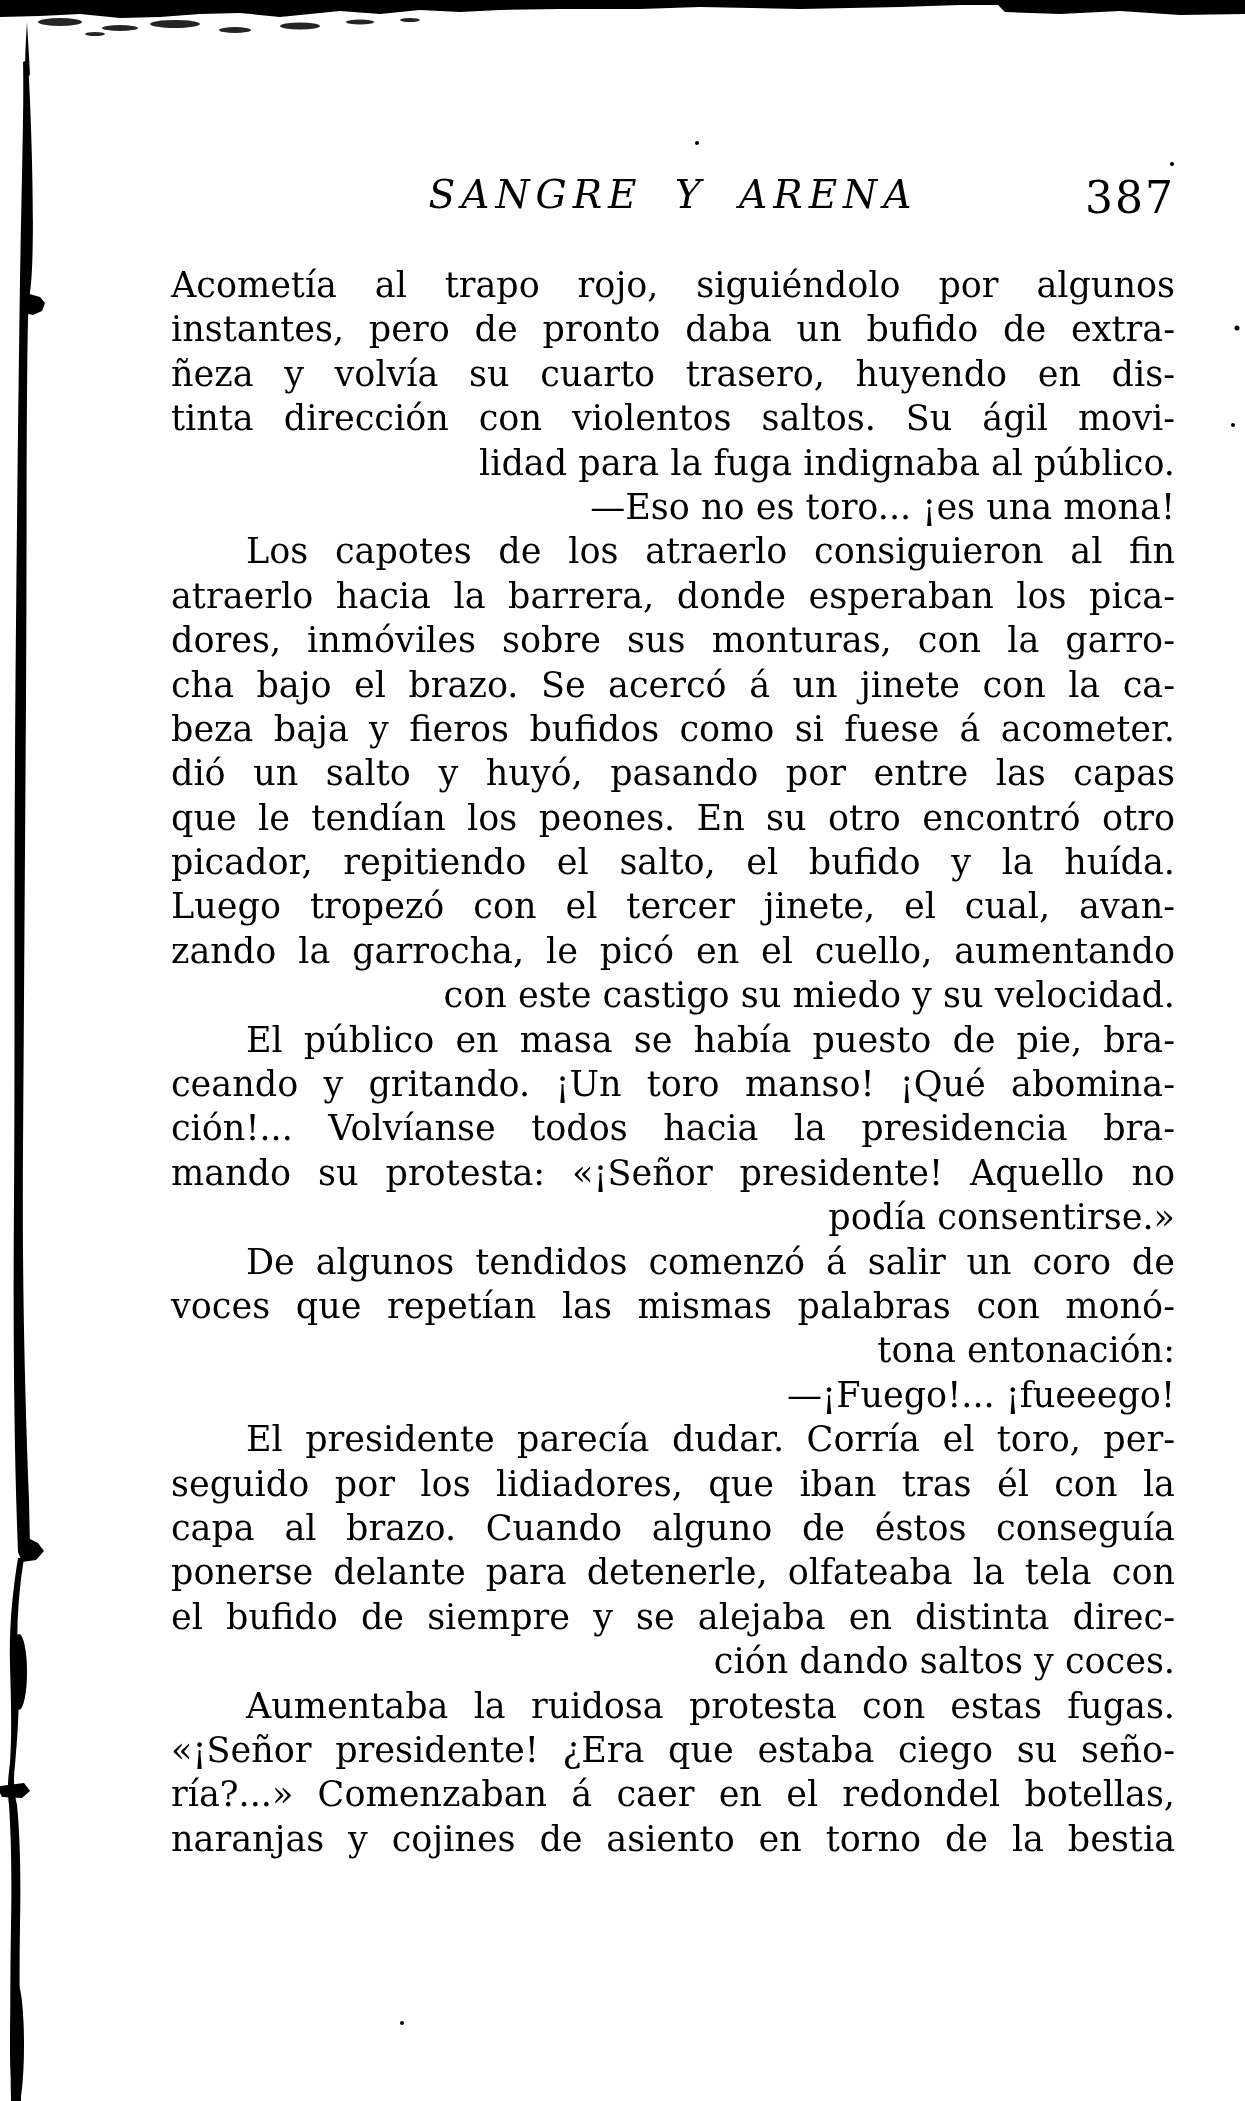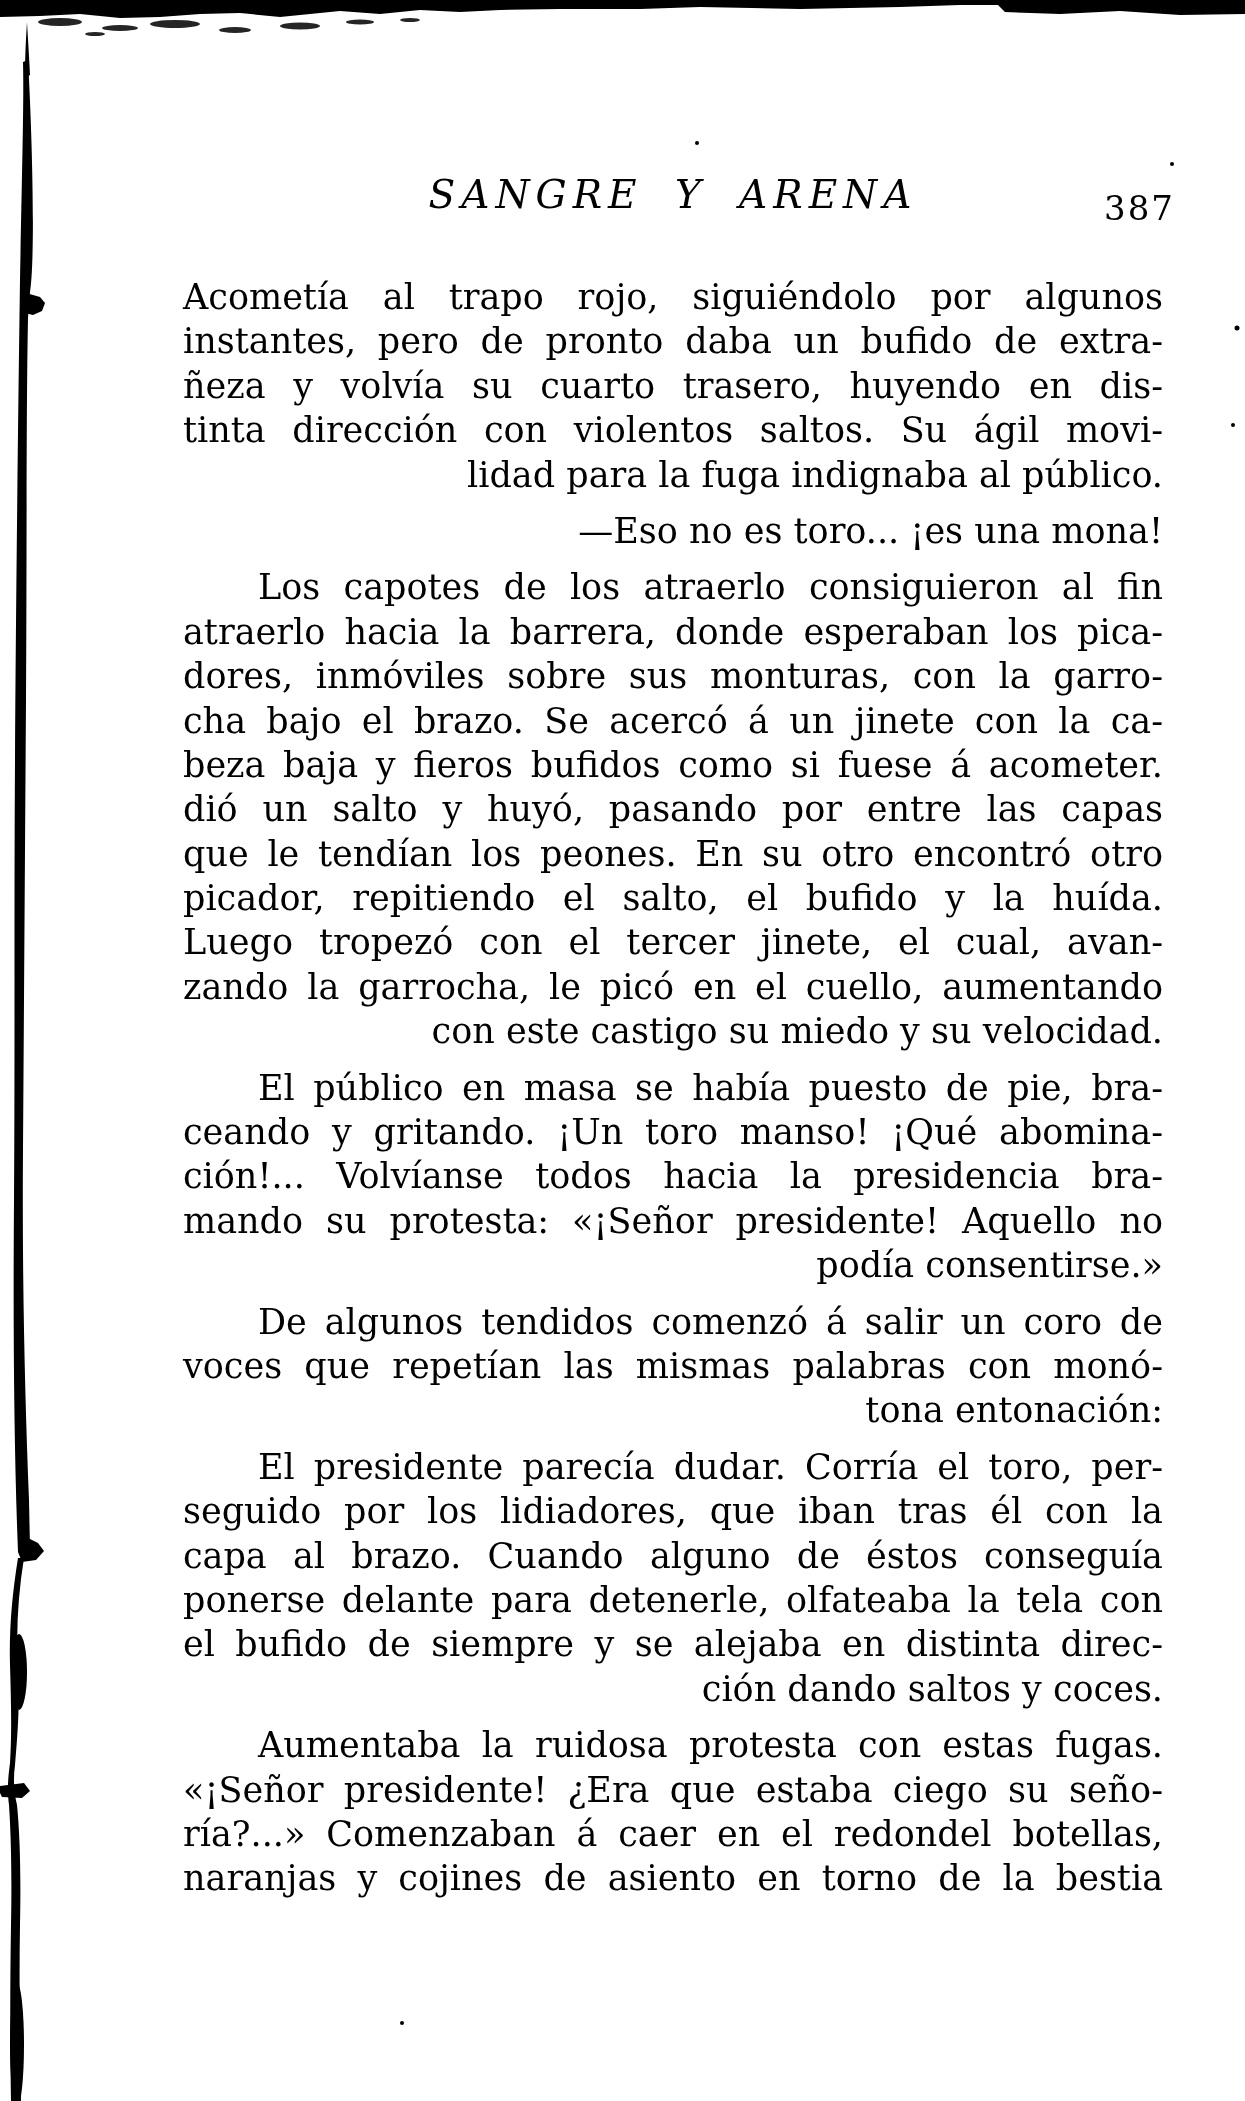--- a/index.html
+++ b/index.html
@@ -36,34 +36,34 @@
     text-align: center;
     font-style: italic;
     font-size: 39px;
     letter-spacing: 6px;
     word-spacing: 14px;
     white-space: nowrap;
   }
   .page-number {
     position: absolute;
     right: 0;
-    top: 16px;
-    font-size: 34px;
+    top: 0;
+    font-size: 44px;
     letter-spacing: 2px;
     font-style: normal;
   }
   .body-text {
     position: absolute;
     left: 171px;
     top: 263px;
     width: 1004px;
     font-size: 35px;
     line-height: 44.4px;
   }
-  .para { margin: 12px; }
+  .para { margin: 0; }
   .line {
     height: 44.4px;
     overflow: visible;
     white-space: normal;
     text-align: right;
   }
   .line.just {
     text-align: justify;
     text-align-last: justify;
   }
@@ -155,20 +155,23 @@
         <div class="line just">ción!... Volvíanse todos hacia la presidencia bra-</div>
         <div class="line just">mando su protesta: «¡Señor presidente! Aquello no</div>
         <div class="line">podía consentirse.»</div>
       </div>
       <div class="para">
         <div class="line just ind">De algunos tendidos comenzó á salir un coro de</div>
         <div class="line just">voces que repetían las mismas palabras con monó-</div>
         <div class="line">tona entonación:</div>
       </div>
       <div class="para">
+        <div class="line ind-d">—¡Fuego!... ¡fueeego!</div>
+      </div>
+      <div class="para">
         <div class="line just ind">El presidente parecía dudar. Corría el toro, per-</div>
         <div class="line just">seguido por los lidiadores, que iban tras él con la</div>
         <div class="line just">capa al brazo. Cuando alguno de éstos conseguía</div>
         <div class="line just">ponerse delante para detenerle, olfateaba la tela con</div>
         <div class="line just">el bufido de siempre y se alejaba en distinta direc-</div>
         <div class="line">ción dando saltos y coces.</div>
       </div>
       <div class="para">
         <div class="line just ind">Aumentaba la ruidosa protesta con estas fugas.</div>
         <div class="line just">«¡Señor presidente! ¿Era que estaba ciego su seño-</div>

